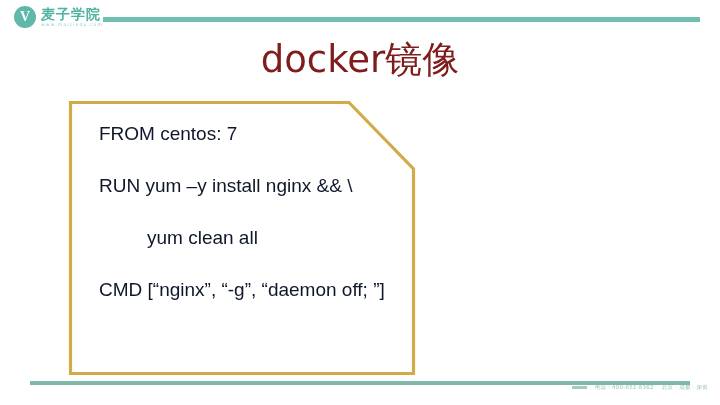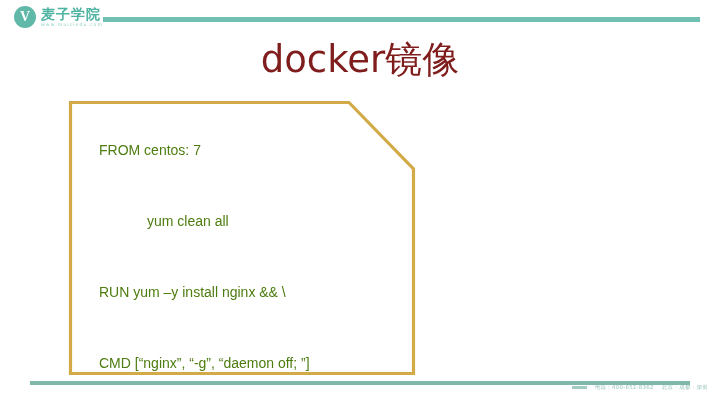--- a/index.html
+++ b/index.html
@@ -103,26 +103,25 @@
     display: block;
   }
   #dockerfile-lines {
     position: absolute;
     left: 0; top: 0;
     width: 348px; height: 276px;
     padding: 24px 10px 10px 31px;
   }
   .code-line {
     font-family: "Liberation Sans", sans-serif;
-    font-size: 14px;
-    color: #4d7c0f;
+    font-size: 19px;
+    color: #0f172a;
     line-height: 1;
     white-space: nowrap;
     height: 52px;
-    margin-top: 19px;
   }
   .code-line.indent { padding-left: 48px; }
 
   
   #footer-rule {
     position: absolute;
     left: 30px; top: 381px;
     width: 660px; height: 4px;
     background: #7fb8ab;
   }
@@ -168,22 +167,22 @@
 <div id="page-title">docker镜像</div>
 
 <div id="dockerfile-card">
 
   <svg viewBox="0 0 348 276" xmlns="http://www.w3.org/2000/svg">
     <path d="M 2.5 2.5 L 281 2.5 L 345.5 69 L 345.5 273.5 L 2.5 273.5 Z" fill="none" stroke="#d2ab48" stroke-width="3.2" stroke-linejoin="miter" vector-effect="non-scaling-stroke"></path>
   </svg>
 
   <div id="dockerfile-lines">
     <div class="code-line">FROM centos: 7</div>
+    <div class="code-line">RUN yum –y install nginx &amp;&amp; \</div>
     <div class="code-line indent">yum clean all</div>
-    <div class="code-line">RUN yum –y install nginx &amp;&amp; \</div>
     <div class="code-line">CMD [“nginx”,  “-g”, “daemon off; ”]</div>
   </div>
 </div>
 
 <div id="footer-rule"></div>
 
 <div id="footer-meta">
   <div id="footer-dash"></div>
   <span class="footer-text">电话：400-652-8362</span>
   <span class="footer-text">北京 · 成都 · 深圳</span>

